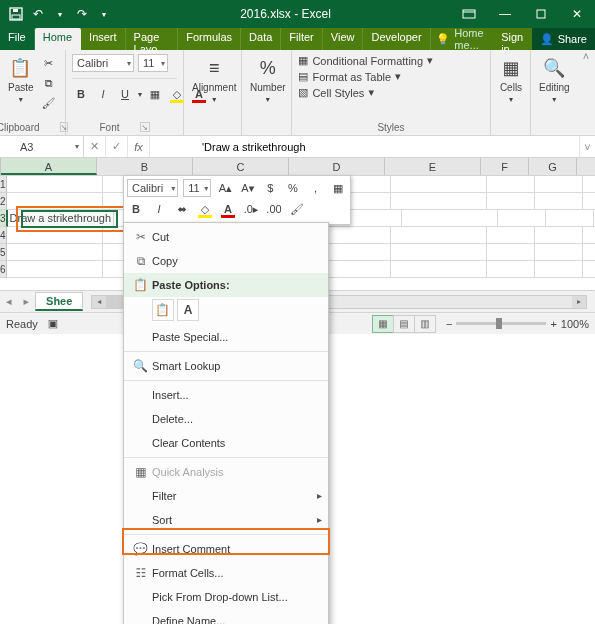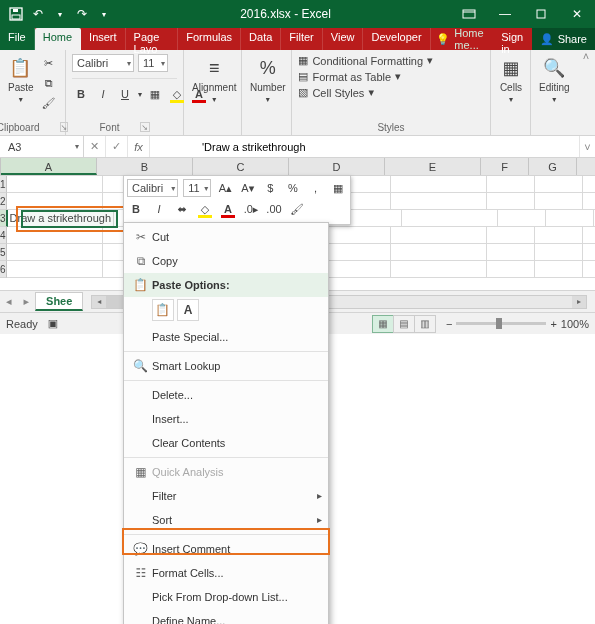--- a/index.html
+++ b/index.html
@@ -7,21 +7,21 @@
 
   
   .titlebar { background: #0a6332; height: 28px; display: flex; align-items: center; color: #fff; }
   .titlebar .qat { display: flex; align-items: center; gap: 2px; padding: 0 6px; }
   .titlebar .qat .q { width: 20px; height: 20px; display: flex; align-items: center; justify-content: center; color: #fff; font-size: 12px; }
   .titlebar .title { flex: 1; text-align: center; font-size: 12px; }
   .titlebar .winctl { display: flex; align-items: center; }
   .titlebar .winctl .w { width: 36px; height: 28px; display: flex; align-items: center; justify-content: center; color: #fff; font-size: 12px; }
 
   
-  .tabs { background: #b91c1c; height: 22px; display: flex; align-items: stretch; color: #fff; font-size: 11px; }
+  .tabs { background: #4d7c0f; height: 22px; display: flex; align-items: stretch; color: #fff; font-size: 11px; }
   .tabs .tab { padding: 3px 8px 0 8px; cursor: default; border-right: 1px solid rgba(255,255,255,0.15); }
   .tabs .tab.file { background: #0a6332; }
   .tabs .tab.active { background: #f1f1f1; color: #0a6332; border-radius: 2px 2px 0 0; }
   .tabs .tellme { display: flex; align-items: center; gap: 4px; padding: 0 6px; color: #cfe8d8; }
   .tabs .signin { padding: 3px 8px; }
   .tabs .share { background: #064d27; padding: 3px 8px; display: flex; align-items: center; gap: 4px; }
 
   
   .ribbon { background: #f1f1f1; border-bottom: 1px solid #d4d4d4; height: 86px; display: flex; }
   .group { border-right: 1px solid #d4d4d4; padding: 4px 6px 2px 6px; display: flex; flex-direction: column; justify-content: space-between; }
@@ -32,21 +32,21 @@
   .bigbtn .ic { width: 24px; height: 24px; display: flex; align-items: center; justify-content: center; font-size: 18px; }
   .smallbtn { width: 18px; height: 18px; display: flex; align-items: center; justify-content: center; font-size: 11px; color: #444; }
   .select { border: 1px solid #c5c5c5; background: #fff; height: 18px; font-size: 11px; padding: 0 14px 0 4px; position: relative; display: inline-flex; align-items: center; }
   .select::after { content: "▾"; position: absolute; right: 2px; font-size: 8px; color: #666; }
   .stack { display: flex; flex-direction: column; gap: 2px; }
   .row { display: flex; align-items: center; gap: 4px; }
   .thinrule { border: none; border-top: 1px solid #ddd; margin: 2px 0; width: 100%; }
 
   
   .fbar { height: 22px; border-bottom: 1px solid #d4d4d4; display: flex; align-items: stretch; background: #fff; }
-  .namebox { width: 84px; border-right: 1px solid #d4d4d4; display: flex; align-items: center; padding: 0 8px; position: relative; }
+  .namebox { width: 84px; border-right: 1px solid #d4d4d4; display: flex; align-items: center; padding: 0 20px; position: relative; }
   .namebox::after { content: "▾"; position: absolute; right: 4px; font-size: 8px; color: #666; }
   .fxarea { display: flex; align-items: center; flex: 1; }
   .fxarea .btn { width: 22px; display: flex; align-items: center; justify-content: center; color: #888; border-right: 1px solid #e5e5e5; height: 100%; }
   .fxarea .fx { font-style: italic; color: #666; }
   .fxarea input { border: none; flex: 1; padding: 0 4px; font-size: 11px; outline: none; margin-left: 48px; }
   .fbar .expand { width: 16px; display: flex; align-items: center; justify-content: center; color: #888; border-left: 1px solid #e5e5e5; }
 
   
   .gridwrap { position: relative; height: 132px; background: #fff; }
   .colhdrs { display: flex; height: 18px; border-bottom: 1px solid #d4d4d4; }
@@ -430,25 +430,25 @@
       <span class="mlabel">Paste Special...</span>
     </div>
   <hr>
   <div class="mi">
       <span class="mic">🔍</span>
       <span class="mlabel">Smart Lookup</span>
     </div>
   <hr>
   <div class="mi">
       <span class="mic"></span>
+      <span class="mlabel">Insert...</span>
+    </div>
+  <div class="mi">
+      <span class="mic"></span>
       <span class="mlabel">Delete...</span>
-    </div>
-  <div class="mi">
-      <span class="mic"></span>
-      <span class="mlabel">Insert...</span>
     </div>
   <div class="mi">
       <span class="mic"></span>
       <span class="mlabel">Clear Contents</span>
     </div>
   <hr>
   <div class="mi disabled">
       <span class="mic">▦</span>
       <span class="mlabel">Quick Analysis</span>
     </div>

